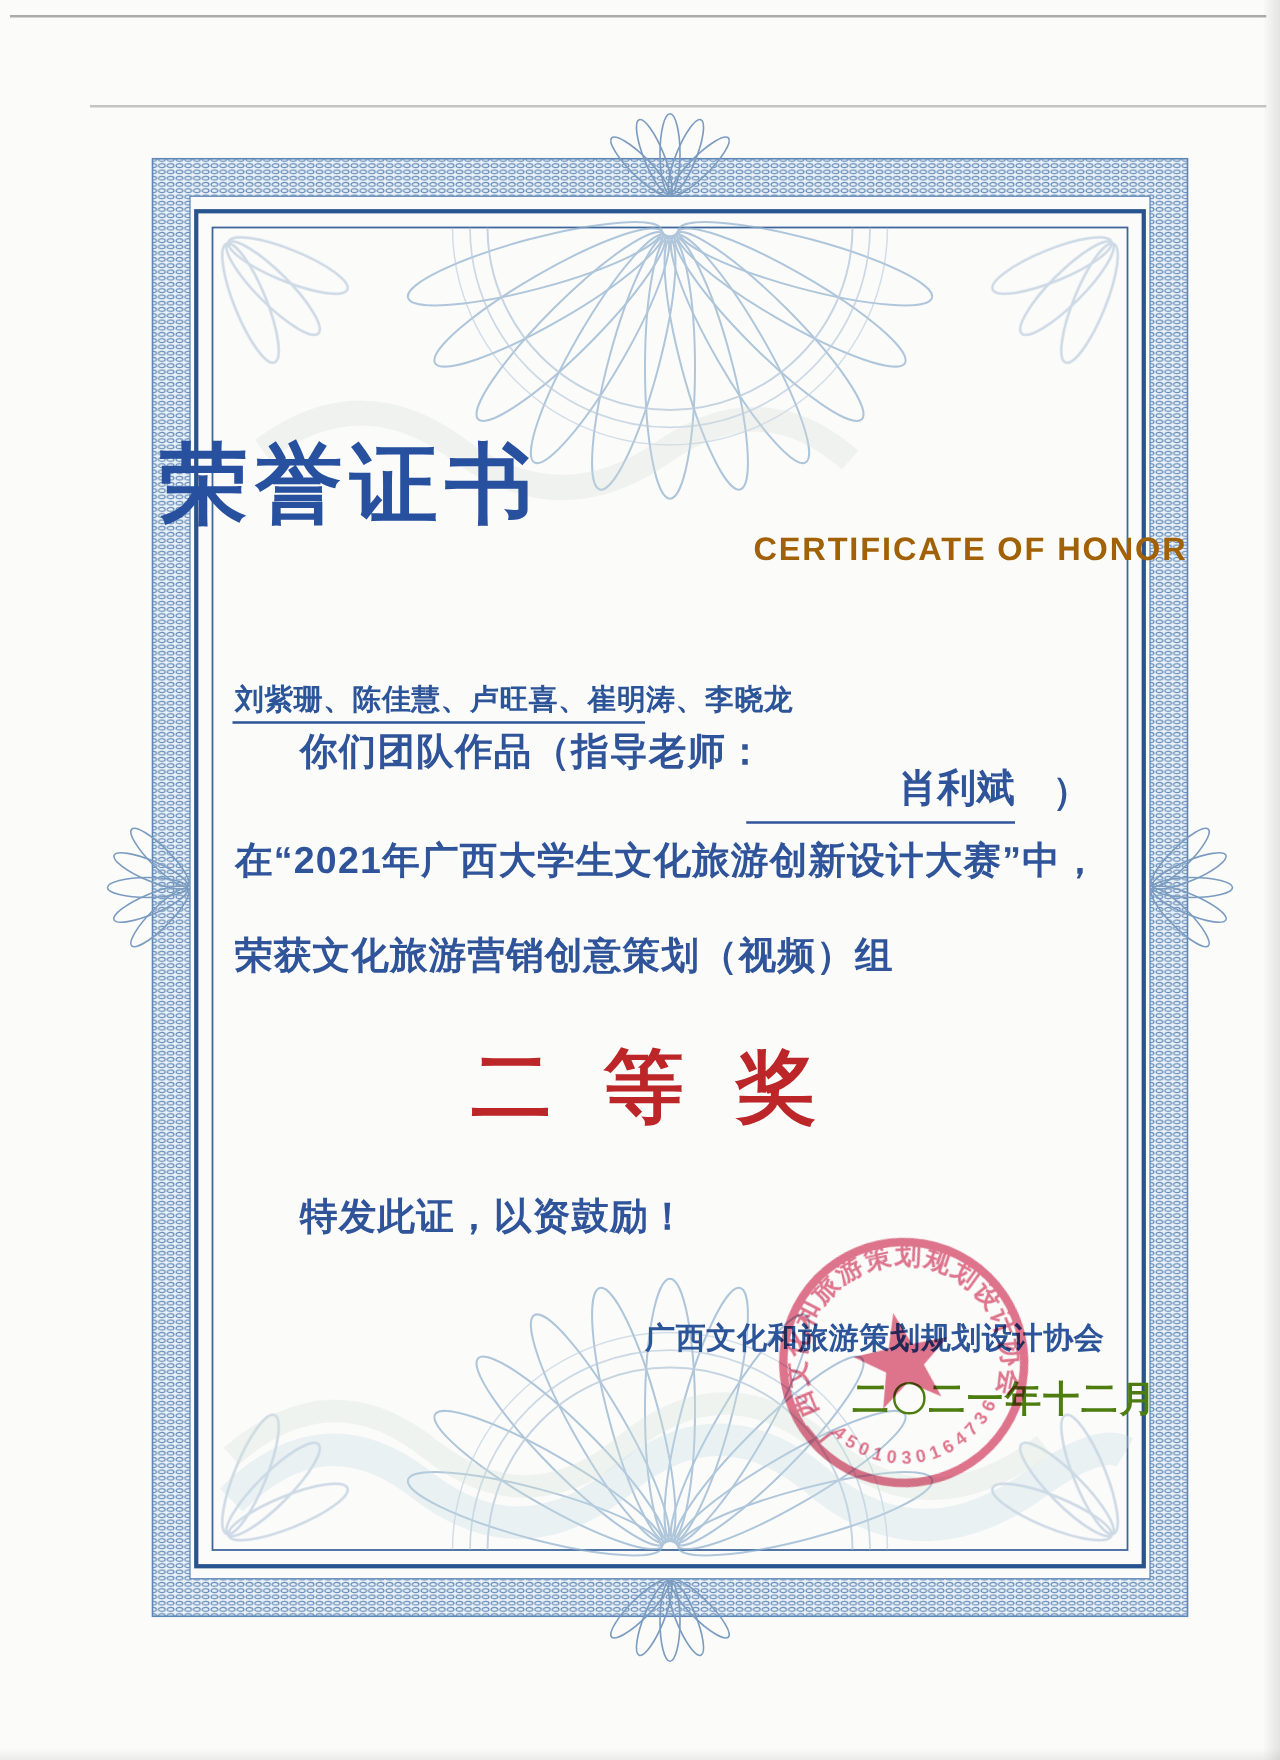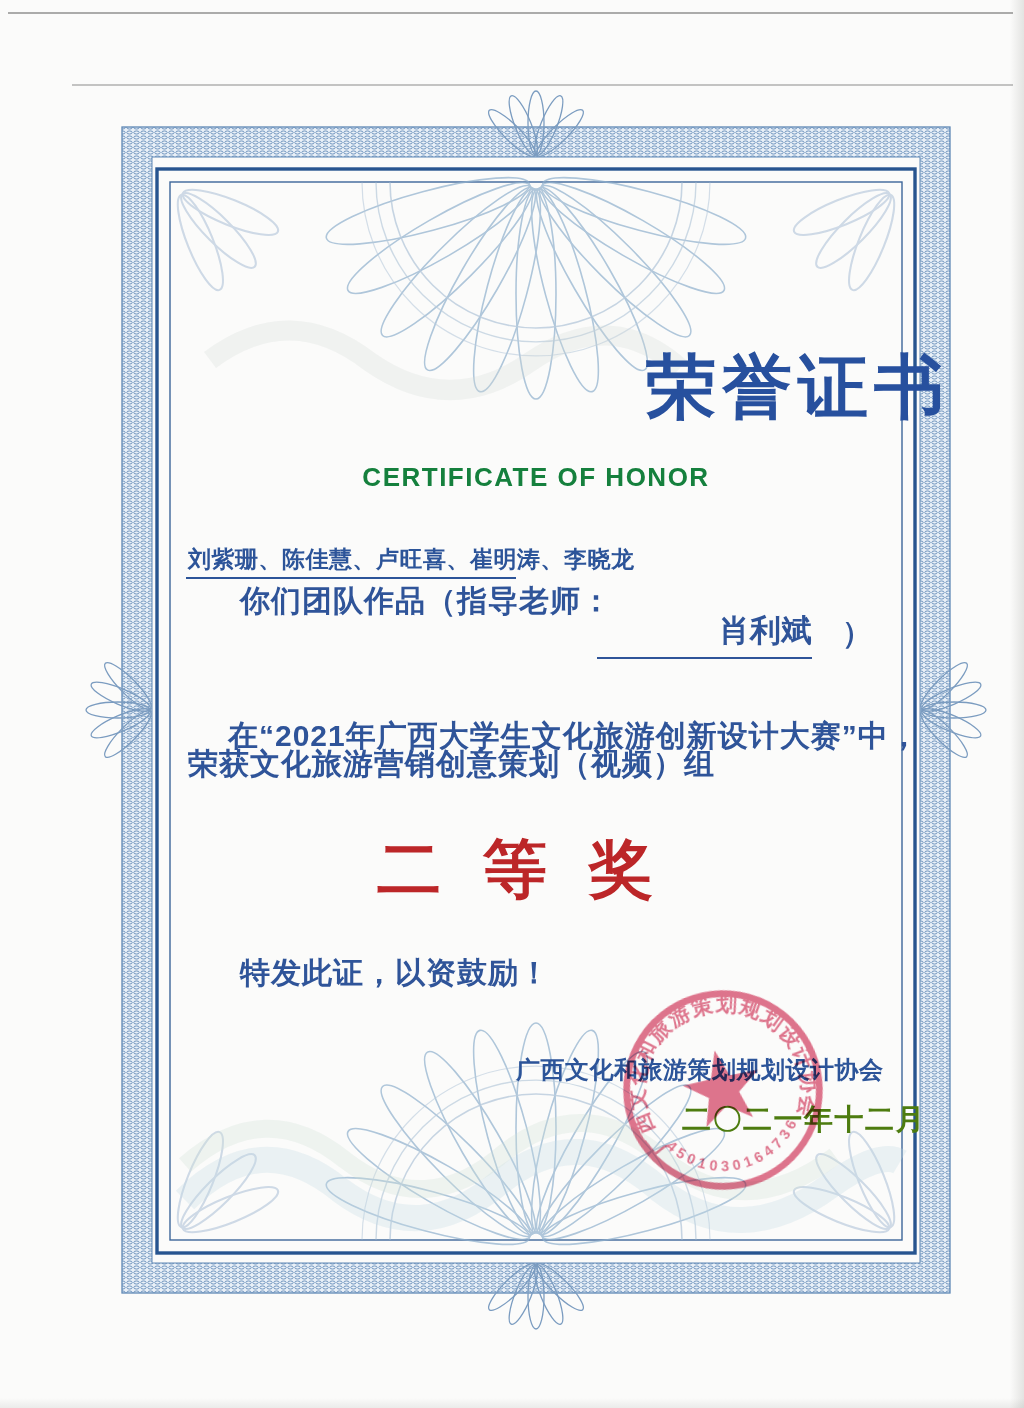--- a/index.html
+++ b/index.html
@@ -13,41 +13,41 @@
   
   .scanline-a{left:8px;top:12px;width:1005px;height:2px;background:#6a6a68;opacity:.55;}
   .scanline-b{left:72px;top:84px;width:941px;height:2px;background:#8c8c8a;opacity:.5;}
   .edge-shade-right{right:0;top:0;width:14px;height:100%;
     background:linear-gradient(to right,rgba(0,0,0,0),rgba(120,120,115,.18));}
   .edge-shade-bottom{left:0;bottom:0;width:100%;height:10px;
     background:linear-gradient(to bottom,rgba(0,0,0,0),rgba(120,120,115,.12));}
   
   svg.deco{left:0;top:0;width:1024px;height:1408px;pointer-events:none;}
   .title{
-    left:122px;top:341px;width:828px;text-align:right;
+    left:122px;top:341px;width:828px;text-align:left;
     font-size:70px;font-weight:700;color:#27509e;
     letter-spacing:6px;padding-left:6px;box-sizing:border-box;
   }
   .subtitle{
-    left:122px;top:462px;width:828px;text-align:center;
-    font-size:26px;font-weight:700;color:#15803d;letter-spacing:1.5px;
+    left:122px;top:424px;width:828px;text-align:right;
+    font-size:26px;font-weight:700;color:#a16207;letter-spacing:1.5px;
   }
   .recipients{
     left:188px;top:544px;font-size:23px;font-weight:700;color:#2c5499;letter-spacing:.5px;
   }
   .recipients-line{left:186px;top:577px;width:330px;height:2px;background:#2c5499;}
   .bodyline{font-size:30px;font-weight:700;color:#2f5499;letter-spacing:1px;}
   .line1-prefix{left:240px;top:581px;}
   .instructor-name{
     left:597px;top:610px;width:215px;text-align:right;
     font-size:31px;font-weight:700;color:#2f5499;
   }
   .instructor-line{left:597px;top:657px;width:215px;height:2px;background:#2f5499;}
   .line1-suffix{left:842px;top:613px;}
-  .line2{left:188px;top:716px;margin-left:40px;}
+  .line2{left:188px;top:668px;}
   .line3{left:188px;top:744px;}
   .award{
     left:122px;top:826px;width:828px;text-align:center;
     font-size:64px;font-weight:800;color:#bc2628;
     letter-spacing:42px;box-sizing:border-box;
   }
   .closing{left:240px;top:953px;}
   .issuer{left:516px;top:1054px;font-size:24px;font-weight:700;color:#2c5499;letter-spacing:.5px;}
   .issue-date{left:682px;top:1100px;font-size:29px;font-weight:700;color:#4d7c0f;letter-spacing:1.5px;}
   

